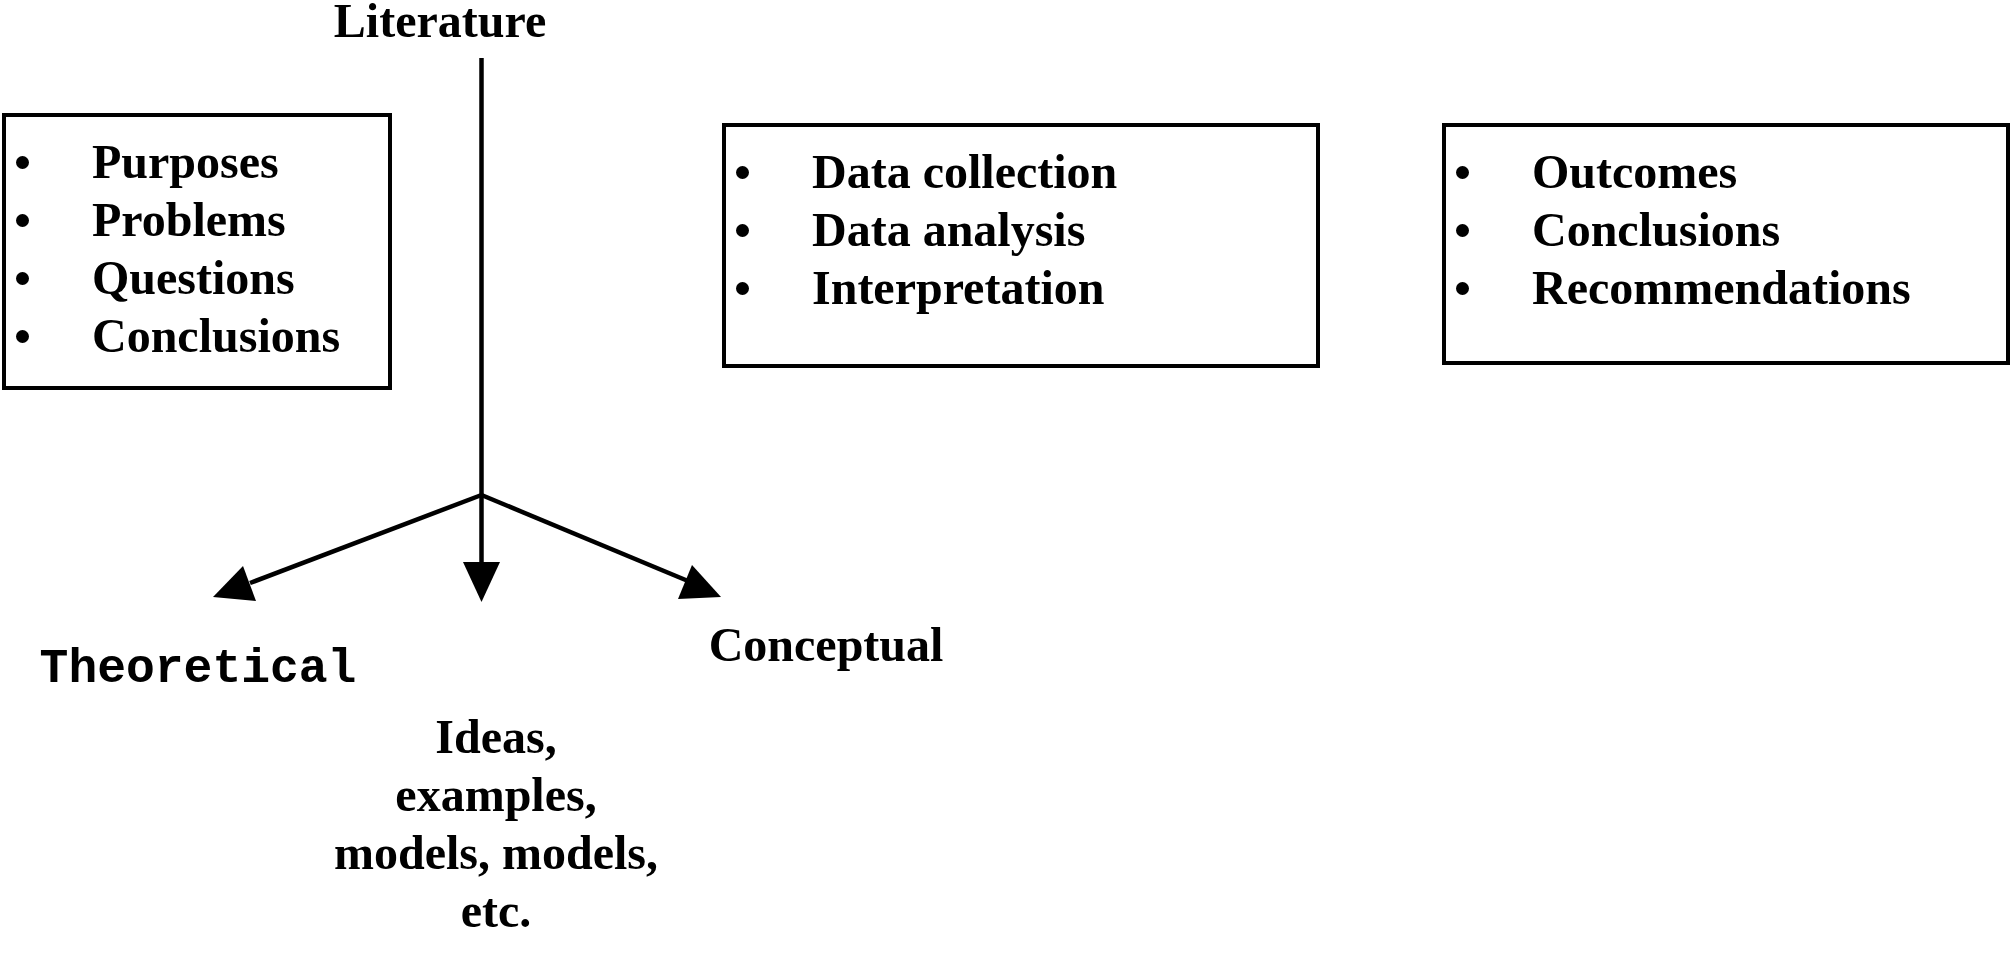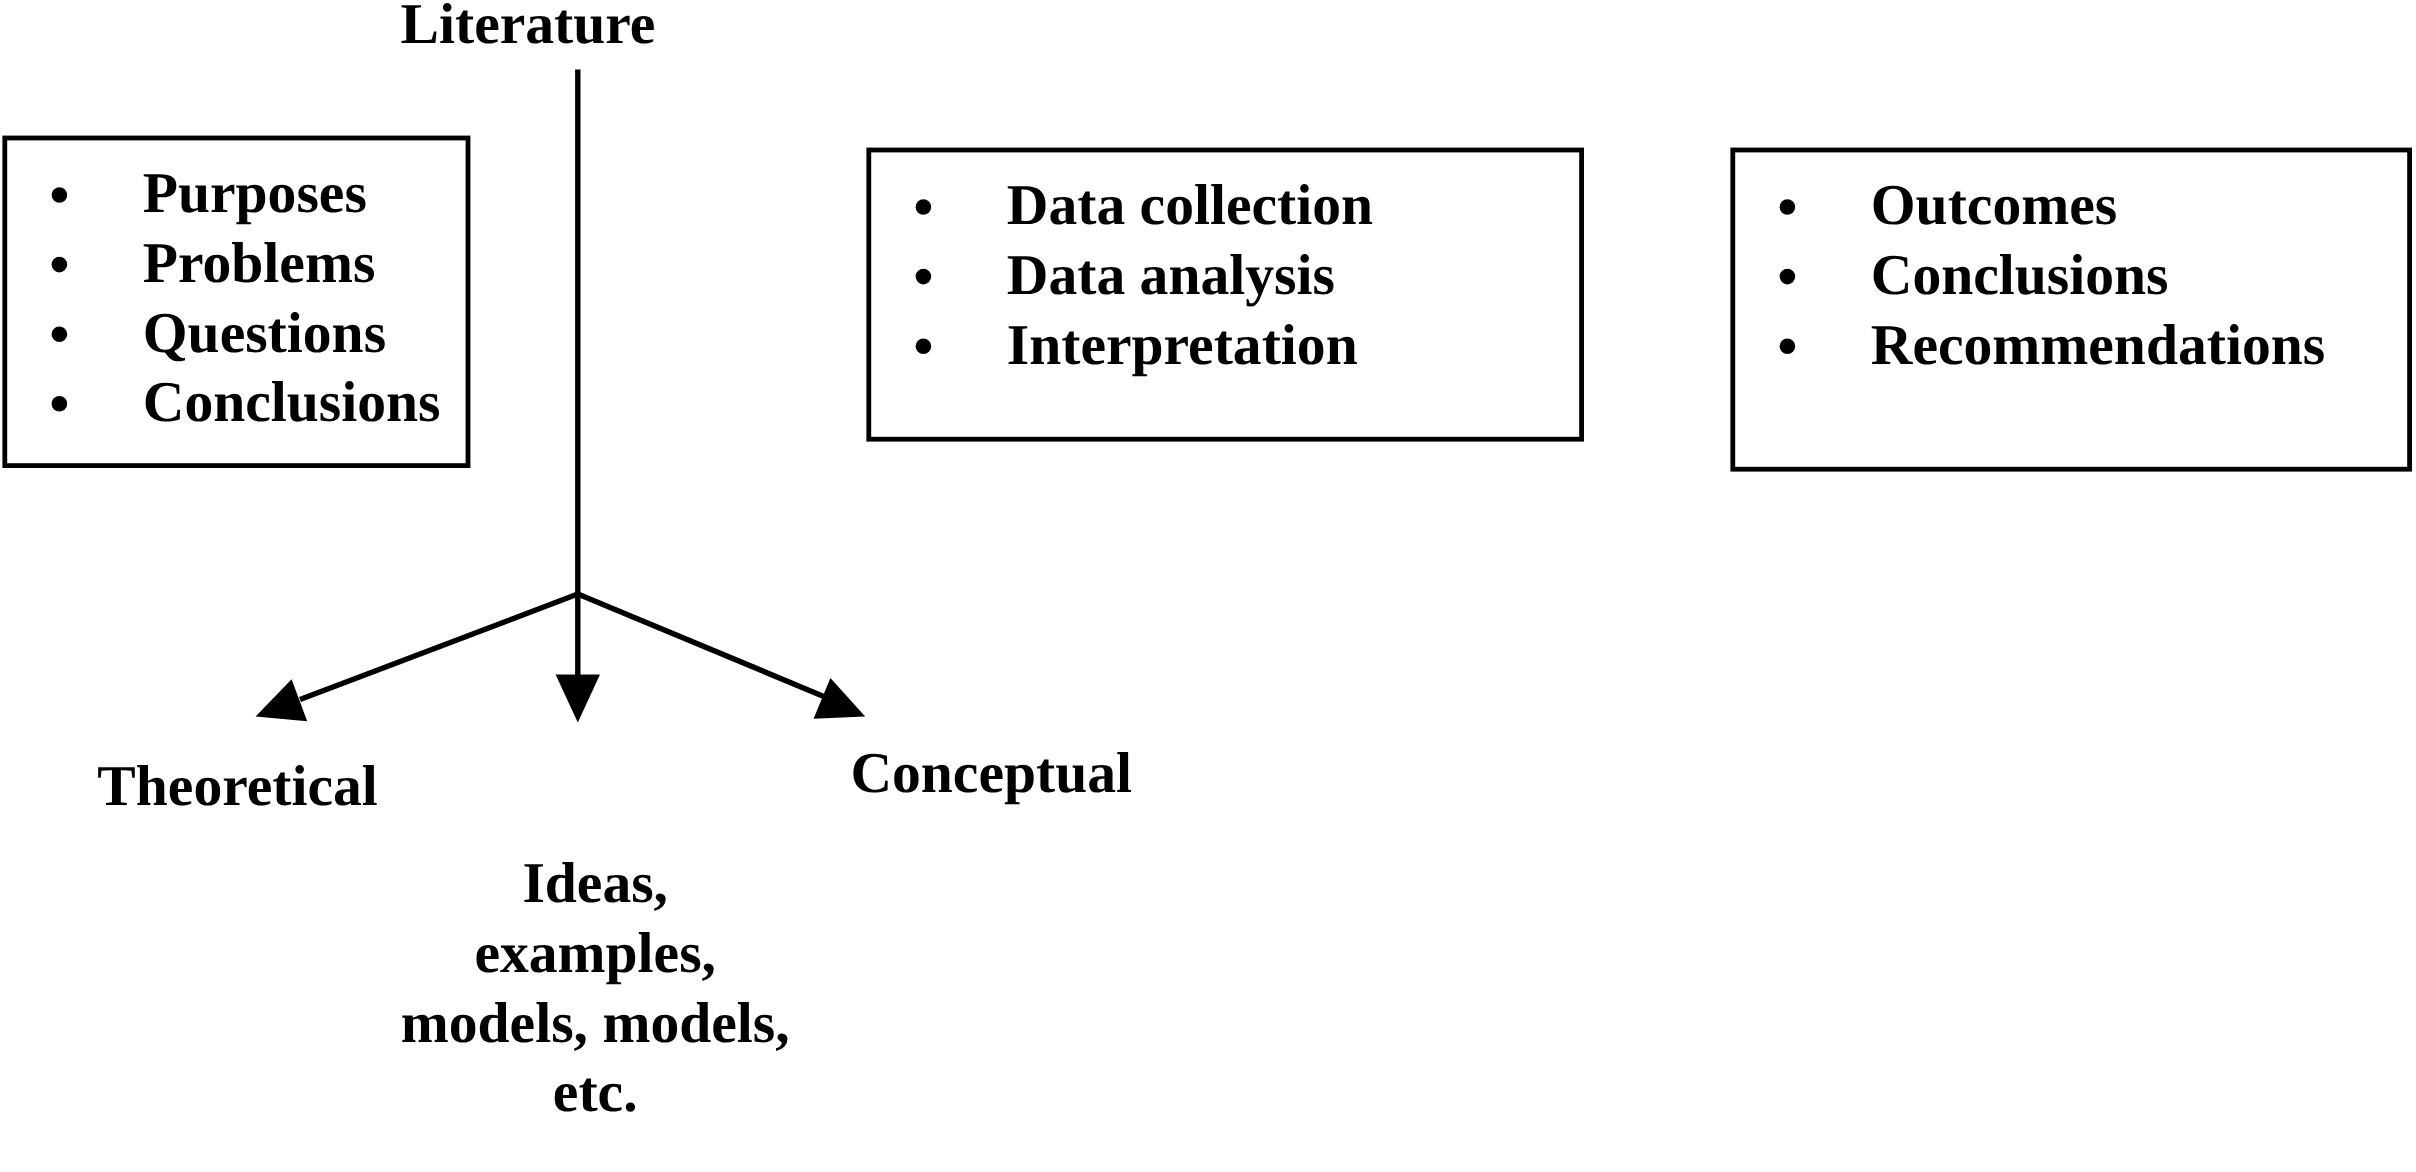--- a/index.html
+++ b/index.html
@@ -31,25 +31,25 @@
   }
   .connectors line { stroke: var(--ink); stroke-width: 4.5; }
   .connectors polygon { fill: var(--ink); stroke: none; }
   .box {
     position: absolute;
     border: 4px solid var(--ink);
     background: var(--bg);
   }
   .box-1 { left: 2px;    top: 113px; width: 390px; height: 277px; }
   .box-2 { left: 722px;  top: 123px; width: 598px; height: 245px; }
-  .box-3 { left: 1442px; top: 123px; width: 568px; height: 270px; }
+  .box-3 { left: 1442px; top: 123px; width: 568px; height: 242px; }
   .box ul {
     list-style: none;
     margin: 0;
-    padding: 16px 6px 0 37px;
+    padding: 16px 6px 0 10px;
   }
   .box li {
     display: flex;
     align-items: baseline;
     font-size: 48px;
     line-height: 58px;
     white-space: nowrap;
   }
   .bullet {
     flex: 0 0 76px;
@@ -65,21 +65,21 @@
     background: var(--ink);
     display: inline-block;
   }
   .branch-label {
     position: absolute;
     transform: translateX(-50%);
     font-size: 48px;
     line-height: 58px;
     white-space: nowrap;
   }
-  .label-theoretical { left: 198px; top: 627px; }
+  .label-theoretical { left: 198px; top: 640px; font-family: Liberation Mono, monospace; }
   .label-conceptual  { left: 826px; top: 616px; }
   .center-note {
     position: absolute;
     left: 296px;
     top: 708px;
     width: 400px;
     text-align: center;
     font-size: 48px;
     line-height: 58px;
   }

